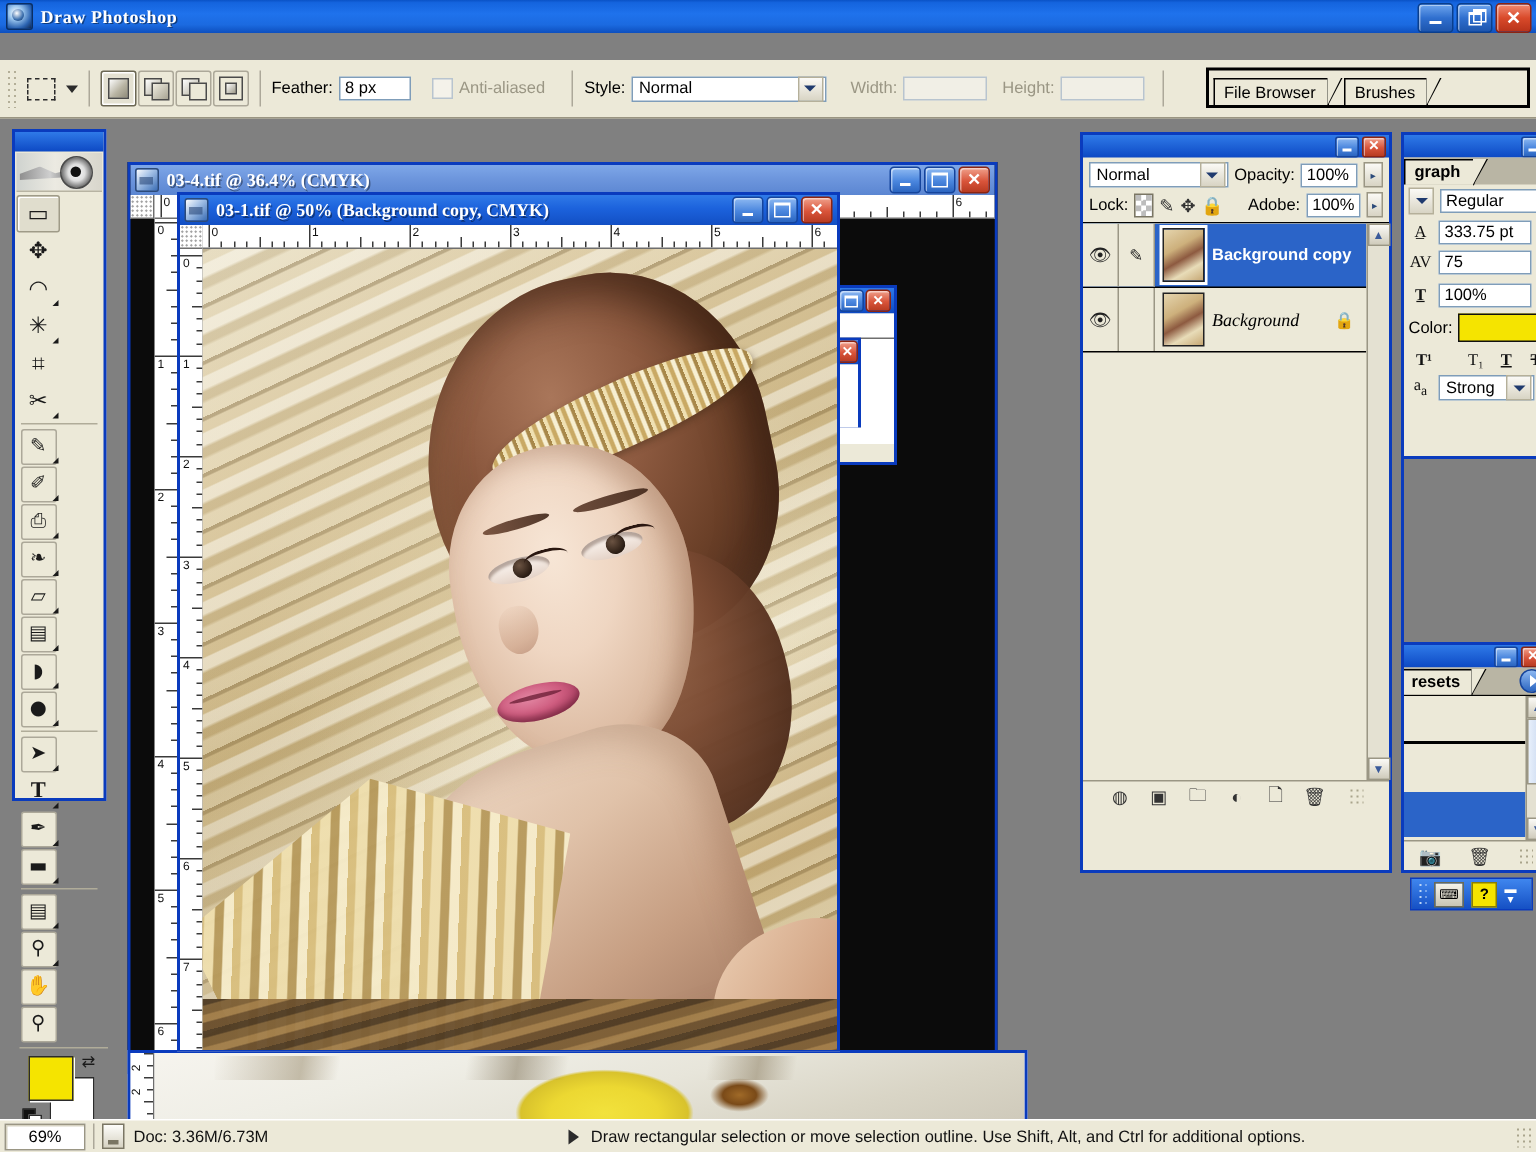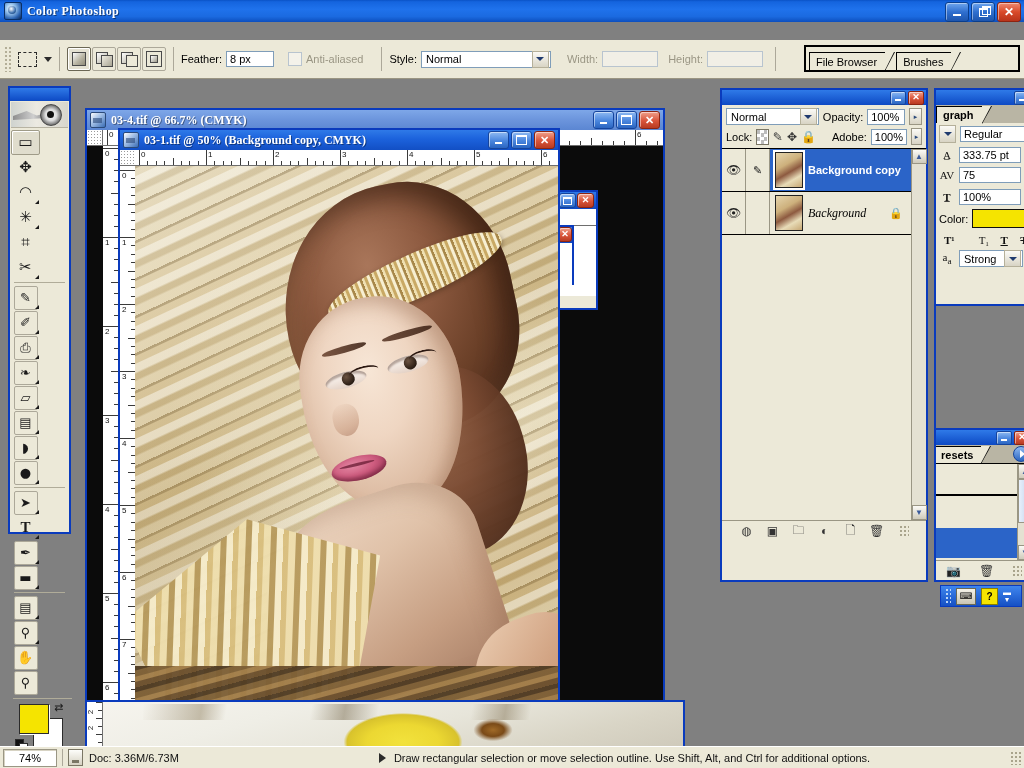--- a/index.html
+++ b/index.html
@@ -293,21 +293,21 @@
   .fb-help{width:15px;height:15px;background:#f5e400;border:1px solid #8a7e00;display:flex;align-items:center;justify-content:center;font-size:10px;font-weight:bold;}
   .fb-arrows{color:#fff;font-size:8px;line-height:7px;text-align:center;}
 </style>
 </head>
 <body>
 
 <div id="app">
 
   <div class="titlebar">
     <div class="ps-logo"></div>
-    <div class="title-text">Color Photoshop</div>
+    <div class="title-text">Draw Photoshop</div>
     <div class="win-btns">
       <div class="wbtn">
           <div class="min-glyph"></div>
         </div>
       <div class="wbtn">
           <div class="restore-glyph"></div>
         </div>
       <div class="wbtn close">
           <div class="x-glyph">✕</div>
         </div>
@@ -486,21 +486,21 @@
       <div class="mbtn on">
           <div class="circ"></div>
         </div>
     </div>
 
   </div>
 
   <div class="docwin" style="left:85px;top:108px;width:580px;height:608px;background:#0b0b0b;">
     <div class="doc-tb inactive">
       <div class="doc-ico"></div>
-      <div class="doc-title">03-4.tif @ 66.7%  (CMYK)</div>
+      <div class="doc-title">03-4.tif @ 36.4%  (CMYK)</div>
       <div class="doc-btns">
         <div class="dbtn">
             <div class="g-min"></div>
           </div>
         <div class="dbtn">
             <div class="g-max"></div>
           </div>
         <div class="dbtn close">
             <div class="g-x">✕</div>
           </div>
@@ -1077,21 +1077,21 @@
   </div>
 
   <div class="floatbar" style="left:940px;top:585px;width:82px;height:22px;">
     <div class="fb-grip"></div>
     <div class="fb-ico">⌨</div>
     <div class="fb-help">?</div>
     <div class="fb-arrows">▬<br>▾</div>
   </div>
 
   <div class="statusbar">
-    <div class="zoombox">74%</div>
+    <div class="zoombox">69%</div>
     <div class="sb-sep"></div>
     <div style="width:13px;height:15px;border:1px solid #7a7664;background:linear-gradient(to bottom,#fdfdfa,#d6d2c2);margin-right:6px;position:relative;">
       <div style="position:absolute;left:3px;top:10px;width:7px;height:3px;background:#7a7664;"></div>
     </div>
     <div class="sb-text">Doc: 3.36M/6.73M</div>
     <div class="sb-arrow" style="margin-left:200px;"></div>
     <div class="sb-text">Draw rectangular selection or move selection outline. Use Shift, Alt, and Ctrl for additional options.</div>
     <div class="sb-grip"></div>
   </div>
 

